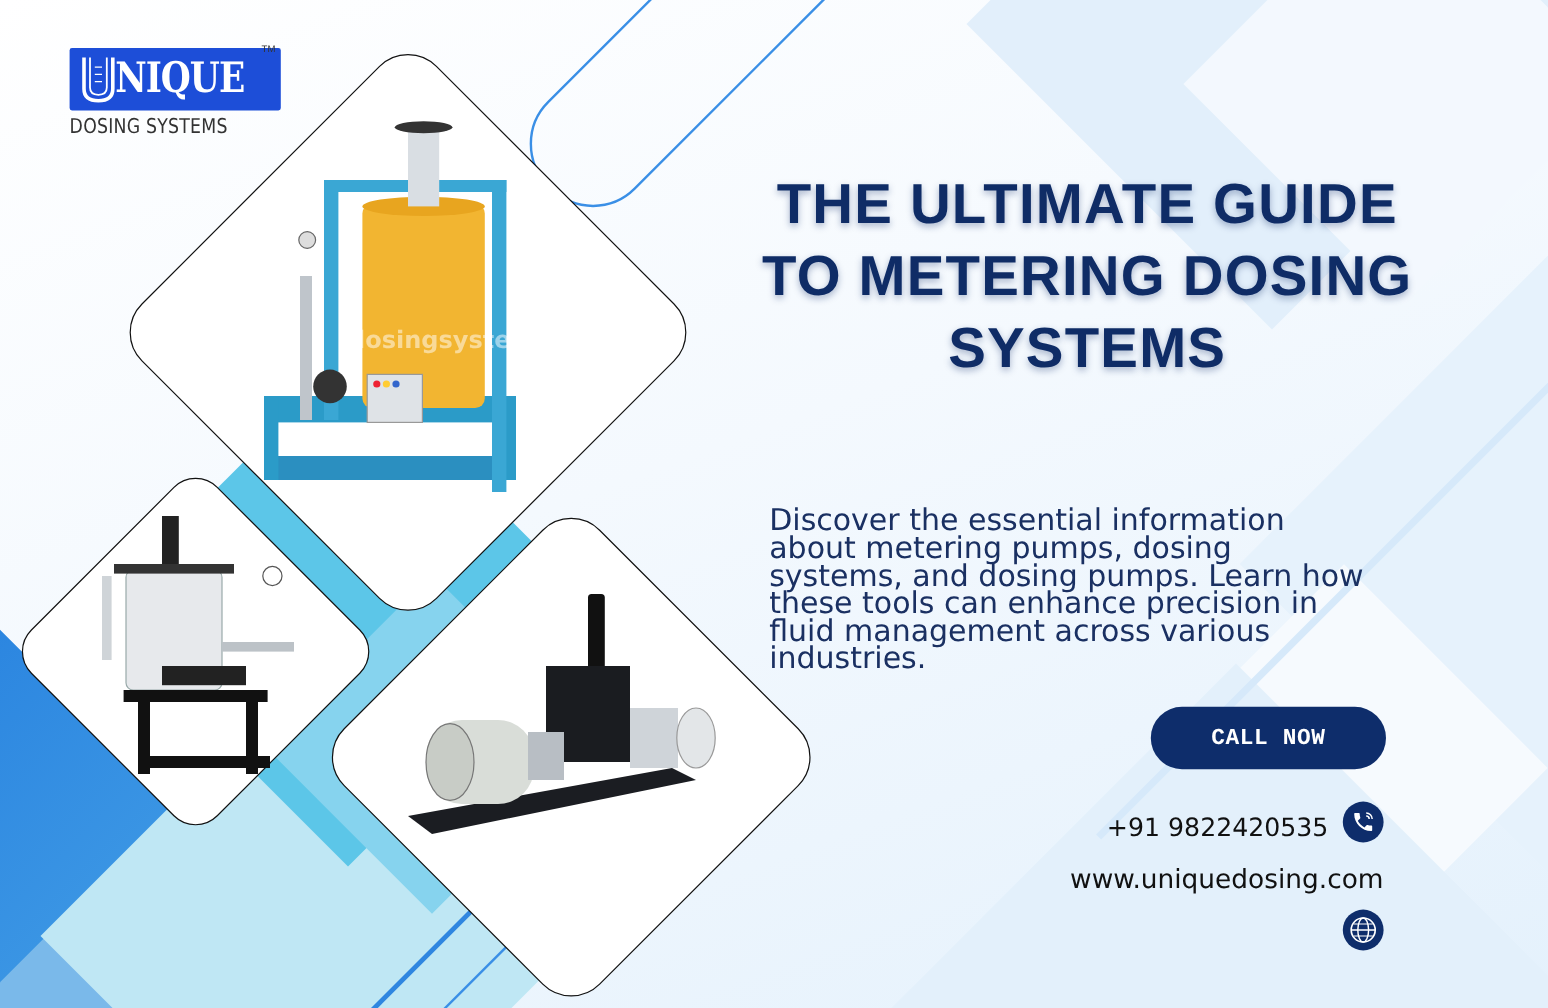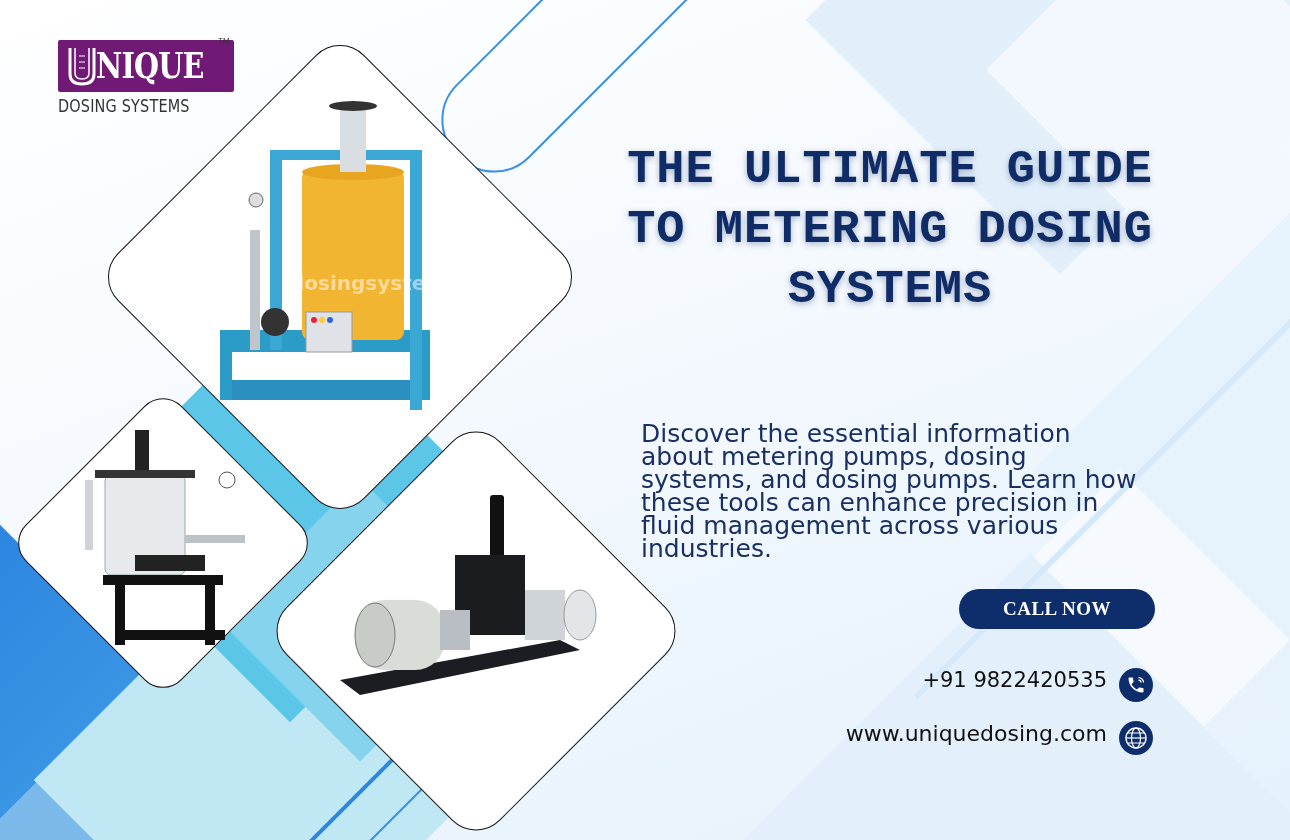--- a/index.html
+++ b/index.html
@@ -2,44 +2,44 @@
 <html><head>
 <meta charset="utf-8">
 <style>
   html, body { margin:0; padding:0; }
   body { width:1290px; height:840px; overflow:hidden; position:relative;
          font-family:"Liberation Sans", sans-serif; background:#f3f8fd; }
   .bg { position:absolute; inset:0; overflow:hidden;
         background:linear-gradient(160deg,#ffffff 0%,#f4f9fe 45%,#e4f1fc 100%); }
   .shape { position:absolute; transform:rotate(45deg); }
   .logo { position:absolute; left:58px; top:40px; width:170px; }
-  .logo-box { position:relative; background:#701a75; width:176px; height:52px; border-radius:2px; }
+  .logo-box { position:relative; background:#1d4ed8; width:176px; height:52px; border-radius:2px; }
   .logo-box .word { position:absolute; left:38px; top:5px; color:#fff; font-family:"DejaVu Serif", serif;
         font-weight:bold; font-size:35px; letter-spacing:-1px; line-height:42px; transform:scaleX(0.82); transform-origin:left; }
   .logo-u { position:absolute; left:8px; top:6px; width:32px; height:40px; }
   .tm { position:absolute; left:160px; top:-4px; font-size:8px; color:#333; font-weight:normal; }
   .logo-sub { font-family:"DejaVu Sans", sans-serif; font-size:17px; color:#333; letter-spacing:0.2px;
         margin-top:4px; transform:scaleX(0.85); transform-origin:left; white-space:nowrap; }
   .diamond { position:absolute; background:#fff; border:1.3px solid #111; border-radius:34px;
         transform:rotate(45deg); overflow:hidden; }
   .prod { position:absolute; }
-  .title { position:absolute; left:580px; top:140px; width:620px; text-align:center;
-        font-family:Liberation Mono, monospace; font-weight:bold; font-size:47px; line-height:60px;
+  .title { position:absolute; left:596px; top:140px; width:620px; text-align:center;
+        font-family:Liberation Sans, sans-serif; font-weight:bold; font-size:47px; line-height:60px;
         color:#0f2c66; letter-spacing:1px; text-shadow:0 2px 6px rgba(15,44,102,0.35); }
   .desc { position:absolute; left:641px; top:422px; width:500px; font-family:"DejaVu Sans", sans-serif;
         font-size:25px; line-height:23px; color:#1a3062; }
-  .cta { position:absolute; left:959px; top:589px; width:196px; height:40px; border-radius:26px;
-        background:#0e2d6b; color:#fff; font-family:Liberation Serif, serif; font-weight:bold;
+  .cta { position:absolute; left:959px; top:589px; width:196px; height:52px; border-radius:26px;
+        background:#0e2d6b; color:#fff; font-family:Liberation Mono, monospace; font-weight:bold;
         font-size:19px; display:flex; align-items:center; justify-content:center; letter-spacing:0.5px; cursor:pointer; }
-  .contact { position:absolute; right:137px; display:flex; align-items:flex-start; gap:12px;
+  .contact { position:absolute; right:137px; display:flex; align-items:flex-end; gap:12px;
         font-family:"DejaVu Sans", sans-serif; color:#111; }
   .contact .ico { width:34px; height:34px; border-radius:50%; background:#0e2d6b; display:flex;
         align-items:center; justify-content:center; }
   .phone { top:668px; font-size:21px; }
-  .web { top:721px; font-size:22px; }
+  .web { top:721px; font-size:22px;flex-direction:column; }
 </style>
 </head>
 <body>
 
 <div class="bg">
 
   <div class="shape" style="left:880px;top:-160px;width:360px;height:360px;background:#e2effb;"></div>
   <div class="shape" style="left:1040px;top:-60px;width:260px;height:260px;background:#f3f8fe;"></div>
   <div class="shape" style="left:1120px;top:260px;width:420px;height:420px;background:#e6f2fc;"></div>
   <div class="shape" style="left:1000px;top:520px;width:240px;height:240px;background:#f6fafe;"></div>

